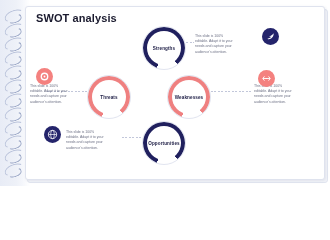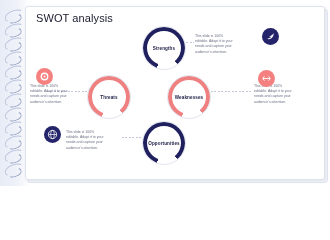--- a/index.html
+++ b/index.html
@@ -70,21 +70,21 @@
     border-top-color: transparent;
     border-left-color: transparent;
     border-radius: 50%;
   }
 
   
   .slide-title {
     position: absolute;
     left: 36px; top: 12px;
     font-size: 11px;
-    font-weight: normal;
+    font-weight: bold;
     color: #1a1a2e;
     letter-spacing: 0.1px;
     white-space: nowrap;
   }
 
   
   .ring {
     position: absolute;
     border-radius: 50%;
     display: flex;

